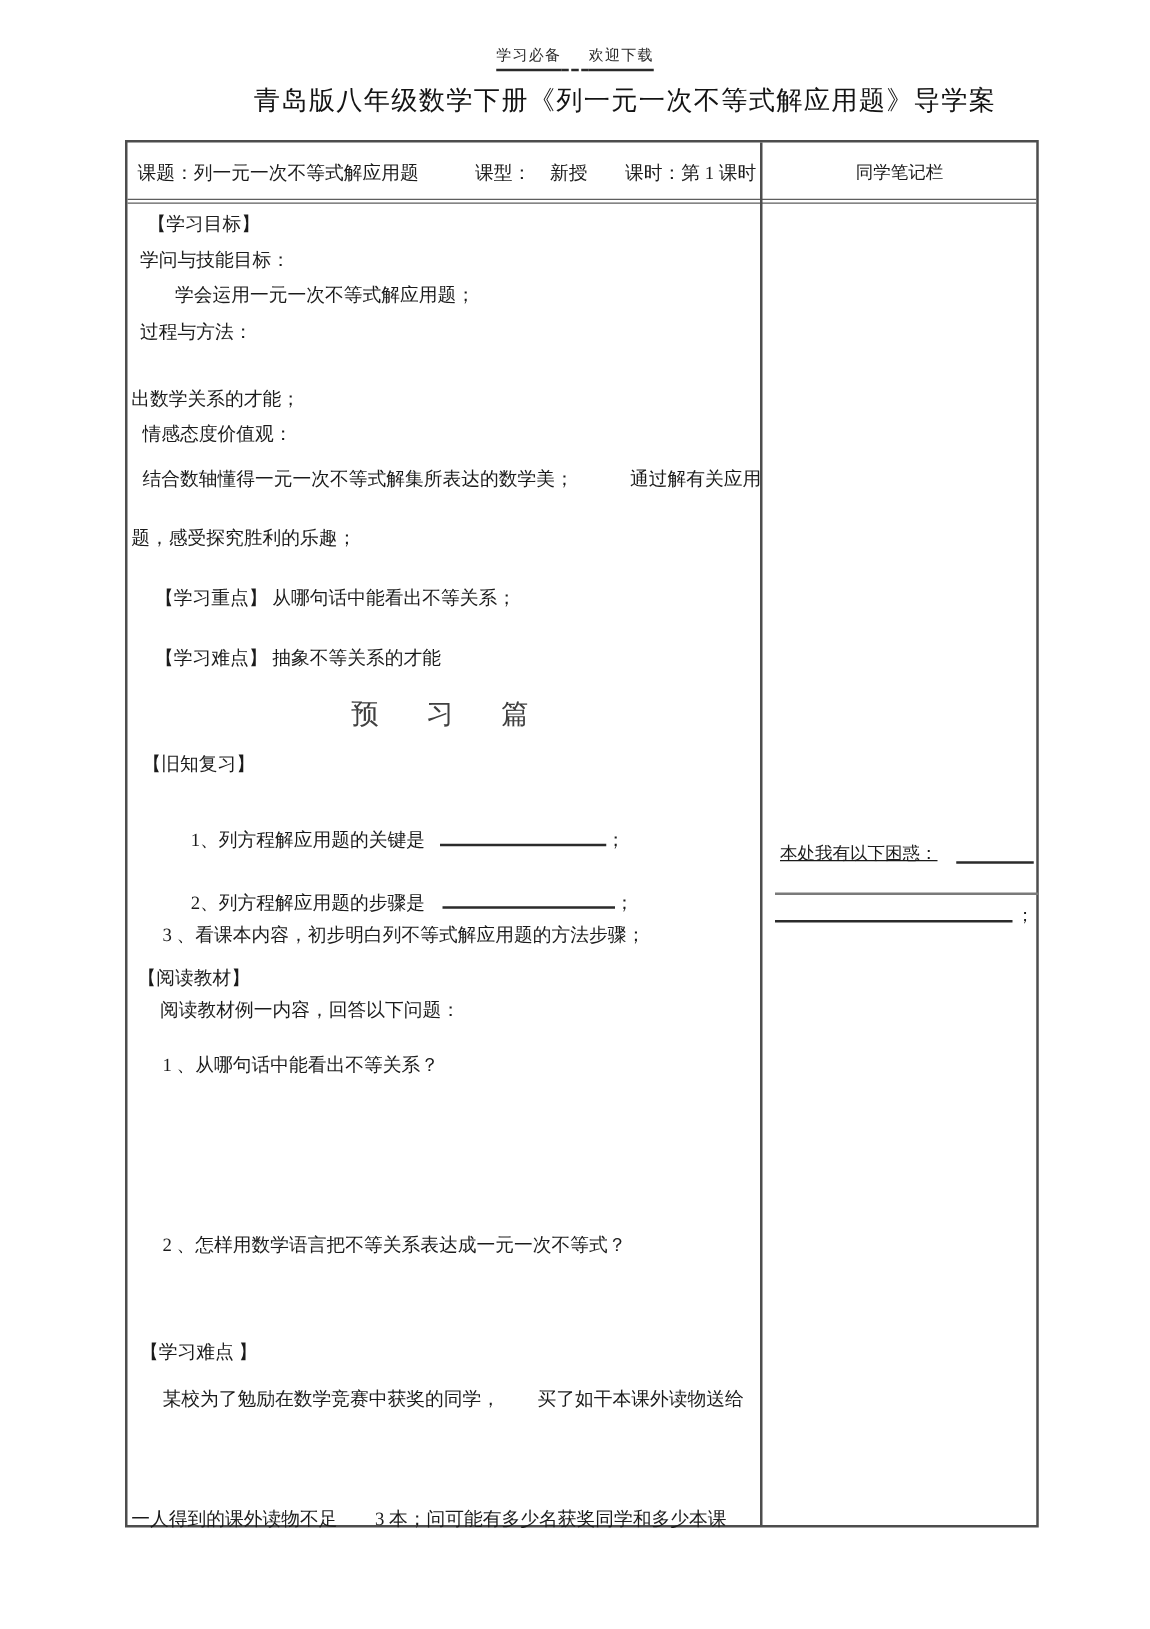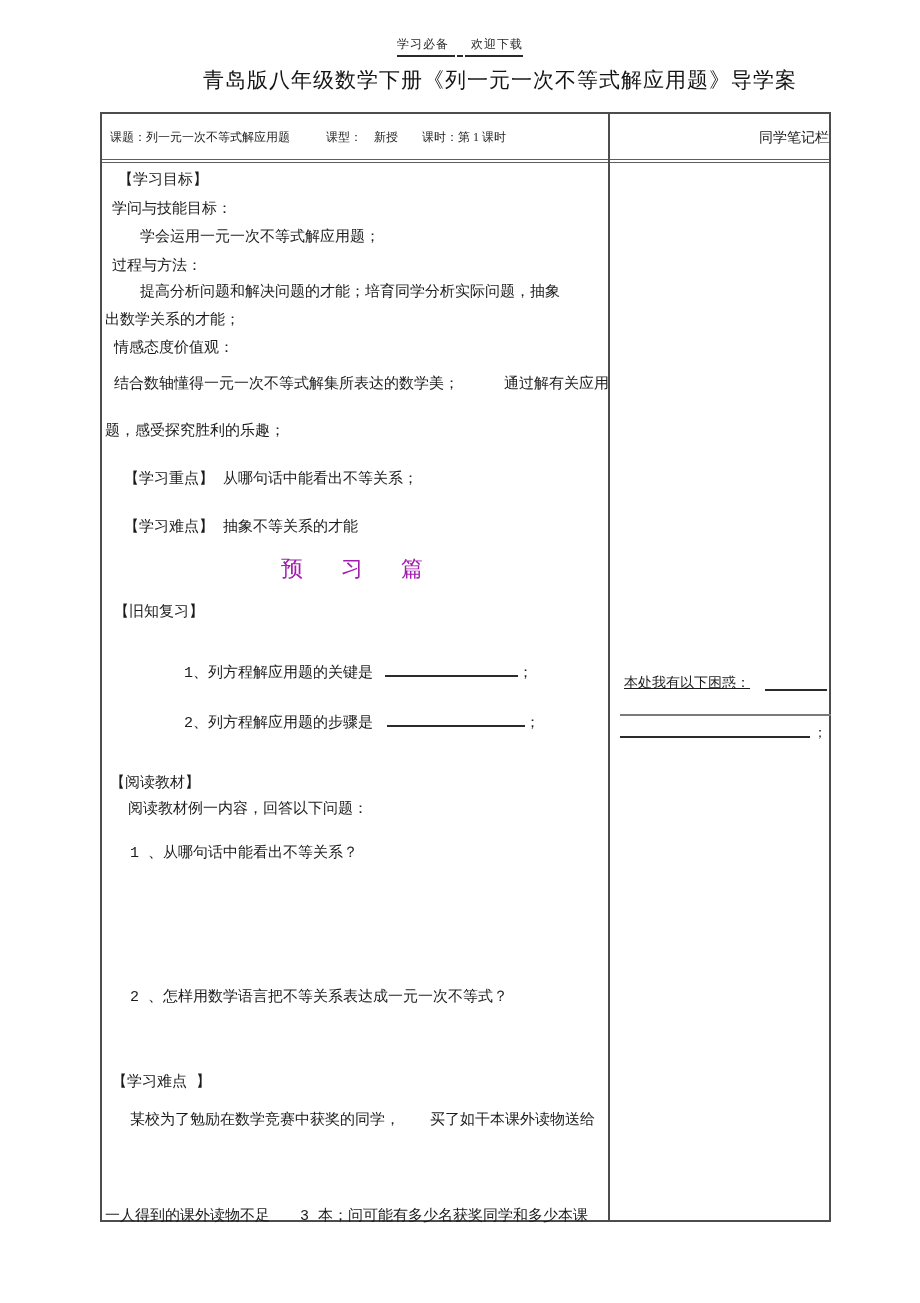--- a/index.html
+++ b/index.html
@@ -20,31 +20,31 @@
     font-size:21px; color:#141414; letter-spacing:1px; white-space:pre;padding-left:40px;
   }
   .sheet {
     position:absolute; left:100px; top:112px; width:731px; height:1110px;
     border:2px solid #4d4d4d; box-sizing:border-box;
   }
   .hdr-row {
     position:absolute; left:0; top:0; width:100%; height:49px;
     border-bottom:4px double #5e5e5e; box-sizing:border-box;
   }
-  .hdr-left  { position:absolute; left:8px;  top:15px; font-size:12px; white-space:pre; }
-  .hdr-right { position:absolute; left:508px; top:15px; width:219px; text-align:right;
+  .hdr-left  { position:absolute; left:8px;  top:15px; font-size:15px; white-space:pre; }
+  .hdr-right { position:absolute; left:508px; top:15px; width:219px; text-align:center;
                font-size:14px; }
   .divider {
     position:absolute; left:506px; top:0; height:100%; width:0;
     border-left:2px solid #4d4d4d;
   }
-  .ln { position:absolute; font-size:15px; line-height:17px; white-space:pre; color:#1b1b1b;font-family:Liberation Mono, monospace; }
+  .ln { position:absolute; font-size:15px; line-height:17px; white-space:pre; color:#1b1b1b; }
   .section-title {
     left:0; width:508px; text-align:center; font-size:22px; letter-spacing:8px;
-    color:#a21caf;
+    color:#404040;
   }
   .blank { display:inline-block; height:15px; border-bottom:2px solid #2b2b2b;
            vertical-align:baseline; }
   .b1 { width:133px; margin-left:12px; }
   .b2 { width:138px; margin-left:14px; }
   .notes-label { position:absolute; left:522px; top:560px; font-size:14px; white-space:pre;text-decoration:underline; }
   .nline { position:absolute; height:0; border-top:2px solid #2b2b2b; }
   .nline-short { left:663px; top:575px; width:62px; }
   .nline-2 { left:518px; top:600px; width:211px; border-top-color:#7a7a7a; }
   .nline-3 { left:518px; top:622px; width:190px; }
@@ -67,40 +67,40 @@
       <div class="hdr-left">课题：列一元一次不等式解应用题　　　课型：　新授　　课时：第 1 课时</div>
       <div class="hdr-right">同学笔记栏</div>
     </div>
 
     <div class="divider"></div>
 
     <div class="ln" style="left:16px;top:58px">【学习目标】</div>
     <div class="ln" style="left:10px;top:87px">学问与技能目标：</div>
     <div class="ln" style="left:38px;top:115px">学会运用一元一次不等式解应用题；</div>
     <div class="ln" style="left:10px;top:144px">过程与方法：</div>
-    <div class="ln" style="left:38px;top:170px">提高分析问题和解决问题的才能；培育同学分析实际问题，抽象</div>
     <div class="ln" style="left:3px;top:198px">出数学关系的才能；</div>
     <div class="ln" style="left:12px;top:226px">情感态度价值观：</div>
     <div class="ln" style="left:12px;top:262px">结合数轴懂得一元一次不等式解集所表达的数学美；　　　通过解有关应用</div>
     <div class="ln" style="left:3px;top:309px">题，感受探究胜利的乐趣；</div>
     <div class="ln" style="left:22px;top:357px">【学习重点】 从哪句话中能看出不等关系；</div>
     <div class="ln" style="left:22px;top:405px">【学习难点】 抽象不等关系的才能</div>
 
     <div class="ln section-title" style="top:448px">预　习　篇</div>
 
     <div class="ln" style="left:12px;top:490px">【旧知复习】</div>
 
     <div class="ln" style="left:28px;top:529px">
       <span>1、列方程解应用题的关键是</span><span class="blank b1"></span><span>；</span>
     </div>
 
     <div class="ln" style="left:28px;top:579px">
       <span>2、列方程解应用题的步骤是</span><span class="blank b2"></span><span>；</span>
     </div>
 
+    <div class="ln" style="left:28px;top:627px">3 、看课本内容，初步明白列不等式解应用题的方法步骤；</div>
     <div class="ln" style="left:8px;top:661px">【阅读教材】</div>
     <div class="ln" style="left:26px;top:687px">阅读教材例一内容，回答以下问题：</div>
     <div class="ln" style="left:28px;top:731px">1 、从哪句话中能看出不等关系？</div>
     <div class="ln" style="left:28px;top:875px">2 、怎样用数学语言把不等关系表达成一元一次不等式？</div>
     <div class="ln" style="left:10px;top:960px">【学习难点 】</div>
     <div class="ln" style="left:28px;top:998px">某校为了勉励在数学竞赛中获奖的同学，　　买了如干本课外读物送给</div>
     <div class="ln" style="left:3px;top:1094px">一人得到的课外读物不足　　3 本；问可能有多少名获奖同学和多少本课</div>
 
     <div class="notes-label">本处我有以下困惑：</div>
     <div class="nline nline-short"></div>

